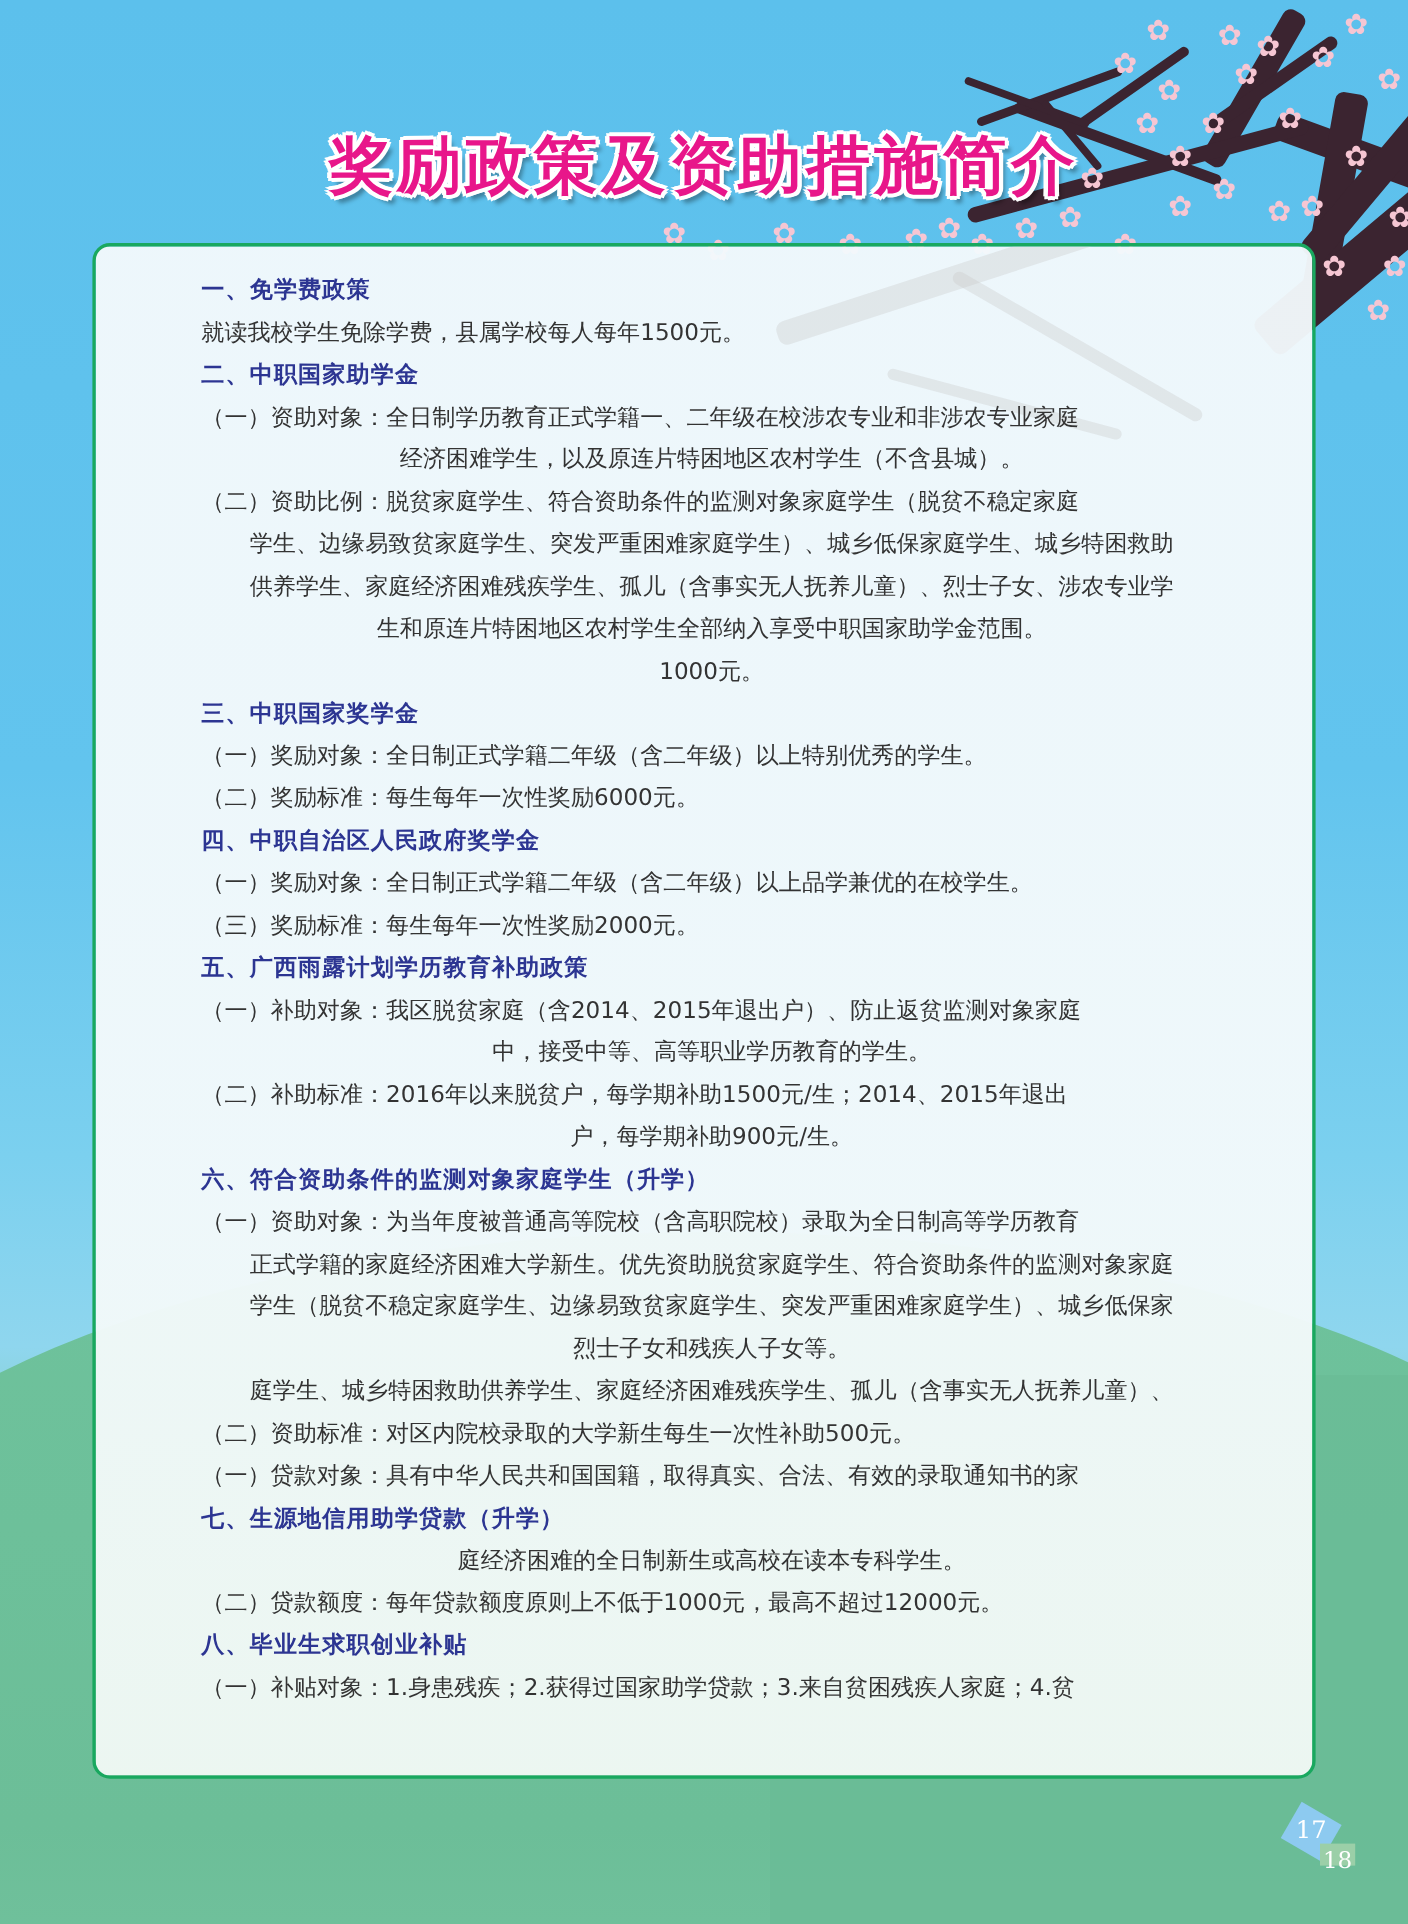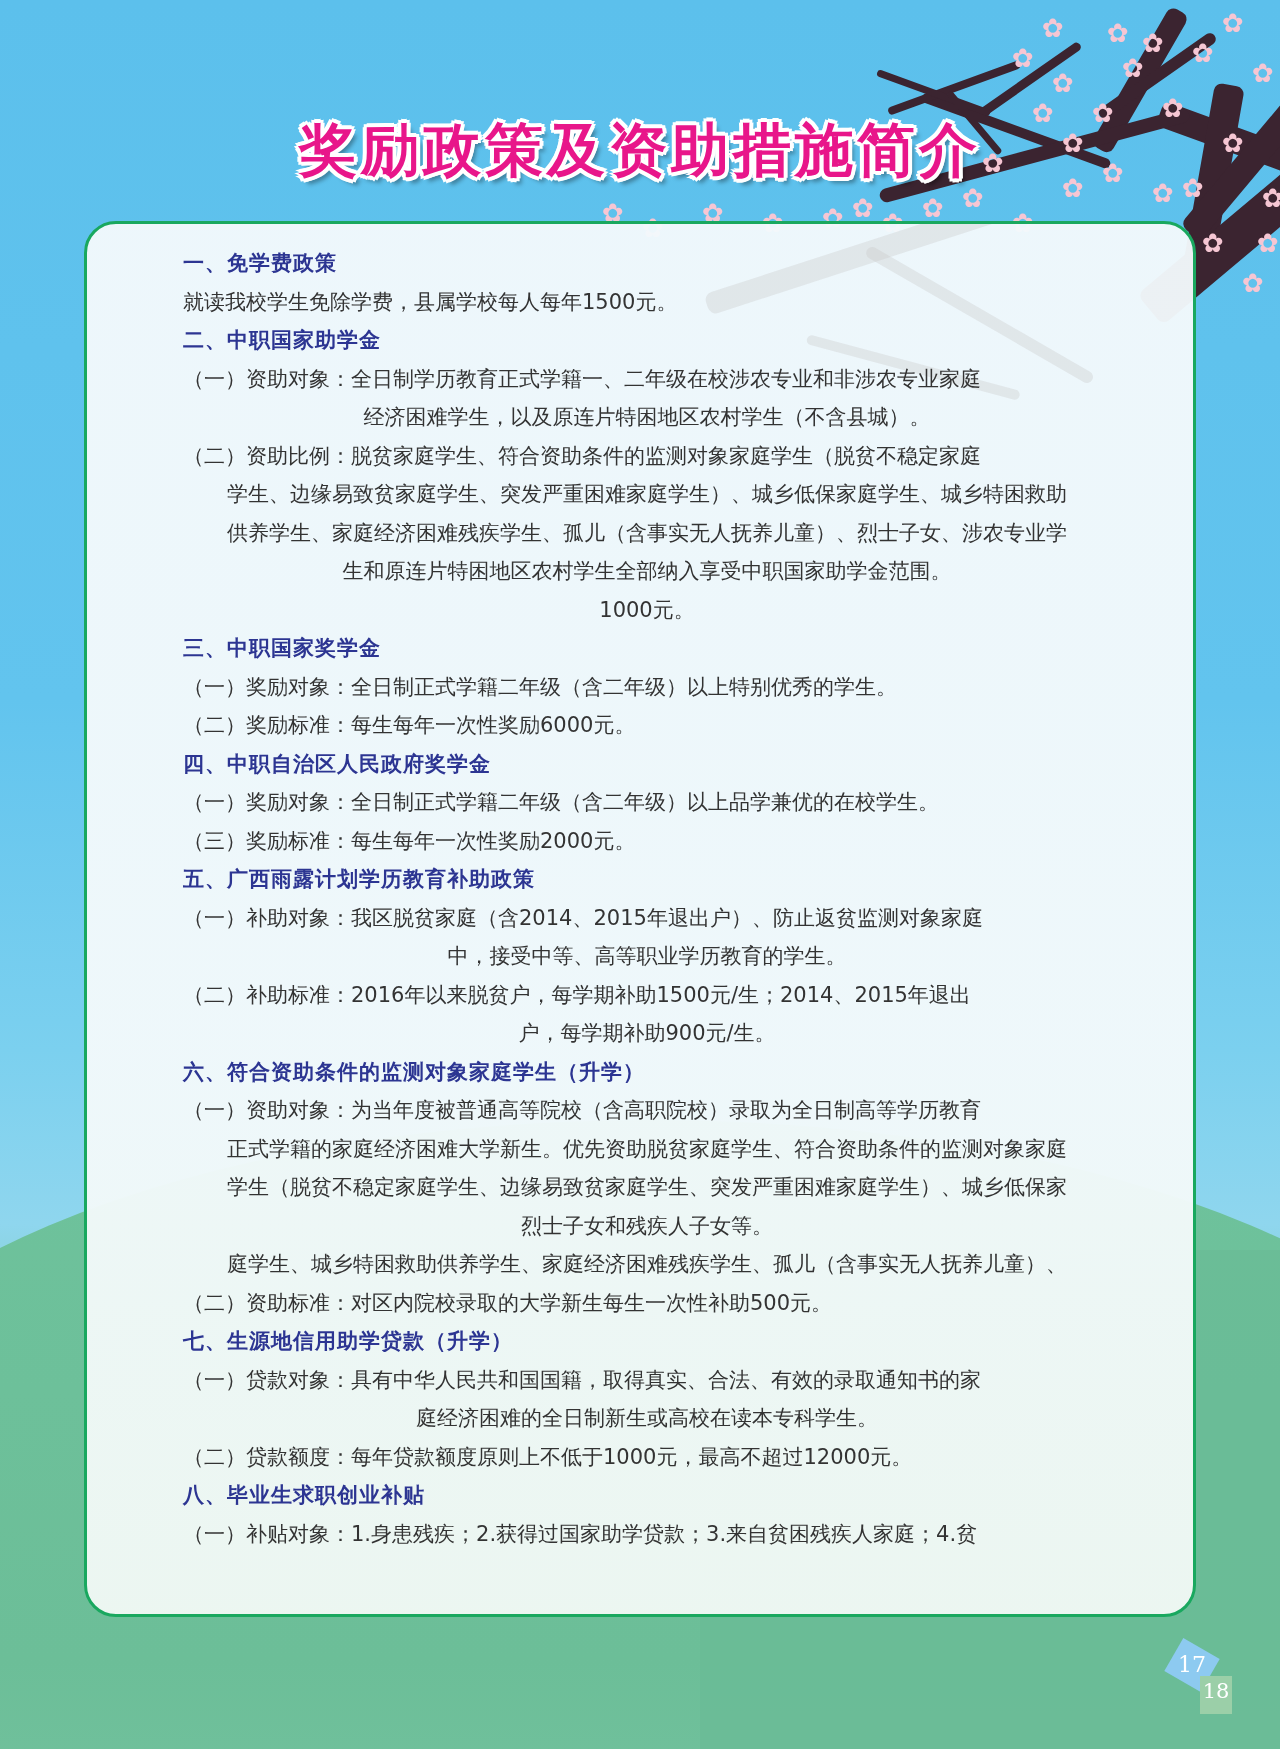--- a/index.html
+++ b/index.html
@@ -33,21 +33,21 @@
     font-family: "DejaVu Sans", sans-serif; font-weight: bold; font-size: 58px; letter-spacing: 4px;
     color: #e8168a;
     text-shadow:
       3px 3px 0 #fff, -3px -3px 0 #fff, 3px -3px 0 #fff, -3px 3px 0 #fff,
       0 4px 0 #fff, 4px 0 0 #fff, 0 -4px 0 #fff, -4px 0 0 #fff,
       5px 6px 4px rgba(0,0,0,.35);
   }
   
   .card {
     position: absolute; left: 84px; top: 221px; width: 1112px; height: 1396px;
-    border: 3px solid #19a85f; border-radius: 32px;
+    border: 3px solid #19a85f; border-radius: 16px;
     background: linear-gradient(180deg, rgba(243,249,252,.96) 0%, rgba(242,249,251,.97) 60%, rgba(240,248,244,.97) 100%);
     overflow: hidden;
   }
   .card-content {
     position: absolute; left: 40px; top: 20px; width: 1040px;
     color: #333; font-size: 21px;
   }
   .line { height: 38.5px; line-height: 38.5px; white-space: nowrap; }
   .heading { font-weight: bold; color: #2c3592; padding-left: 56px; letter-spacing: 1px; }
   .para { padding-left: 56px; }
@@ -57,21 +57,21 @@
   .pg17 {
     position: absolute; left: 1171px; top: 1646px; width: 42px; height: 38px;
     background: #8dcaf0; transform: rotate(30deg);
   }
   .pg17 span, .pg18 span {
     position: absolute; left: 0; top: 0; width: 100%; height: 100%;
     font-family: "DejaVu Serif", serif; color: #fff; font-size: 22px; text-align: center; line-height: 38px;
   }
   .pg17 span { transform: rotate(-30deg); }
   .pg18 {
-    position: absolute; left: 1200px; top: 1676px; width: 32px; height: 38px;
+    position: absolute; left: 1200px; top: 1676px; width: 32px; height: 20px;
     background: #9bcfa8;
   }
   .pg18 span { line-height: 30px; font-size: 21px; }
 </style>
 </head>
 <body>
 
 <div class="bg-hill"></div>
 <div class="bg-hill2"></div>
 
@@ -151,22 +151,22 @@
       <div class="line cont">中，接受中等、高等职业学历教育的学生。</div>
       <div class="line para">（二）补助标准：2016年以来脱贫户，每学期补助1500元/生；2014、2015年退出</div>
       <div class="line cont">户，每学期补助900元/生。</div>
       <div class="line heading">六、符合资助条件的监测对象家庭学生（升学）</div>
       <div class="line para">（一）资助对象：为当年度被普通高等院校（含高职院校）录取为全日制高等学历教育</div>
       <div class="line cont">正式学籍的家庭经济困难大学新生。优先资助脱贫家庭学生、符合资助条件的监测对象家庭</div>
       <div class="line cont">学生（脱贫不稳定家庭学生、边缘易致贫家庭学生、突发严重困难家庭学生）、城乡低保家</div>
       <div class="line cont">烈士子女和残疾人子女等。</div>
       <div class="line cont">庭学生、城乡特困救助供养学生、家庭经济困难残疾学生、孤儿（含事实无人抚养儿童）、</div>
       <div class="line para">（二）资助标准：对区内院校录取的大学新生每生一次性补助500元。</div>
+      <div class="line para">（一）贷款对象：具有中华人民共和国国籍，取得真实、合法、有效的录取通知书的家</div>
       <div class="line heading">七、生源地信用助学贷款（升学）</div>
-      <div class="line para">（一）贷款对象：具有中华人民共和国国籍，取得真实、合法、有效的录取通知书的家</div>
       <div class="line cont">庭经济困难的全日制新生或高校在读本专科学生。</div>
       <div class="line para">（二）贷款额度：每年贷款额度原则上不低于1000元，最高不超过12000元。</div>
       <div class="line heading">八、毕业生求职创业补贴</div>
       <div class="line para">（一）补贴对象：1.身患残疾；2.获得过国家助学贷款；3.来自贫困残疾人家庭；4.贫</div>
     </div>
 </div>
 
 <div class="pg17">
     <span>17</span>
   </div>

